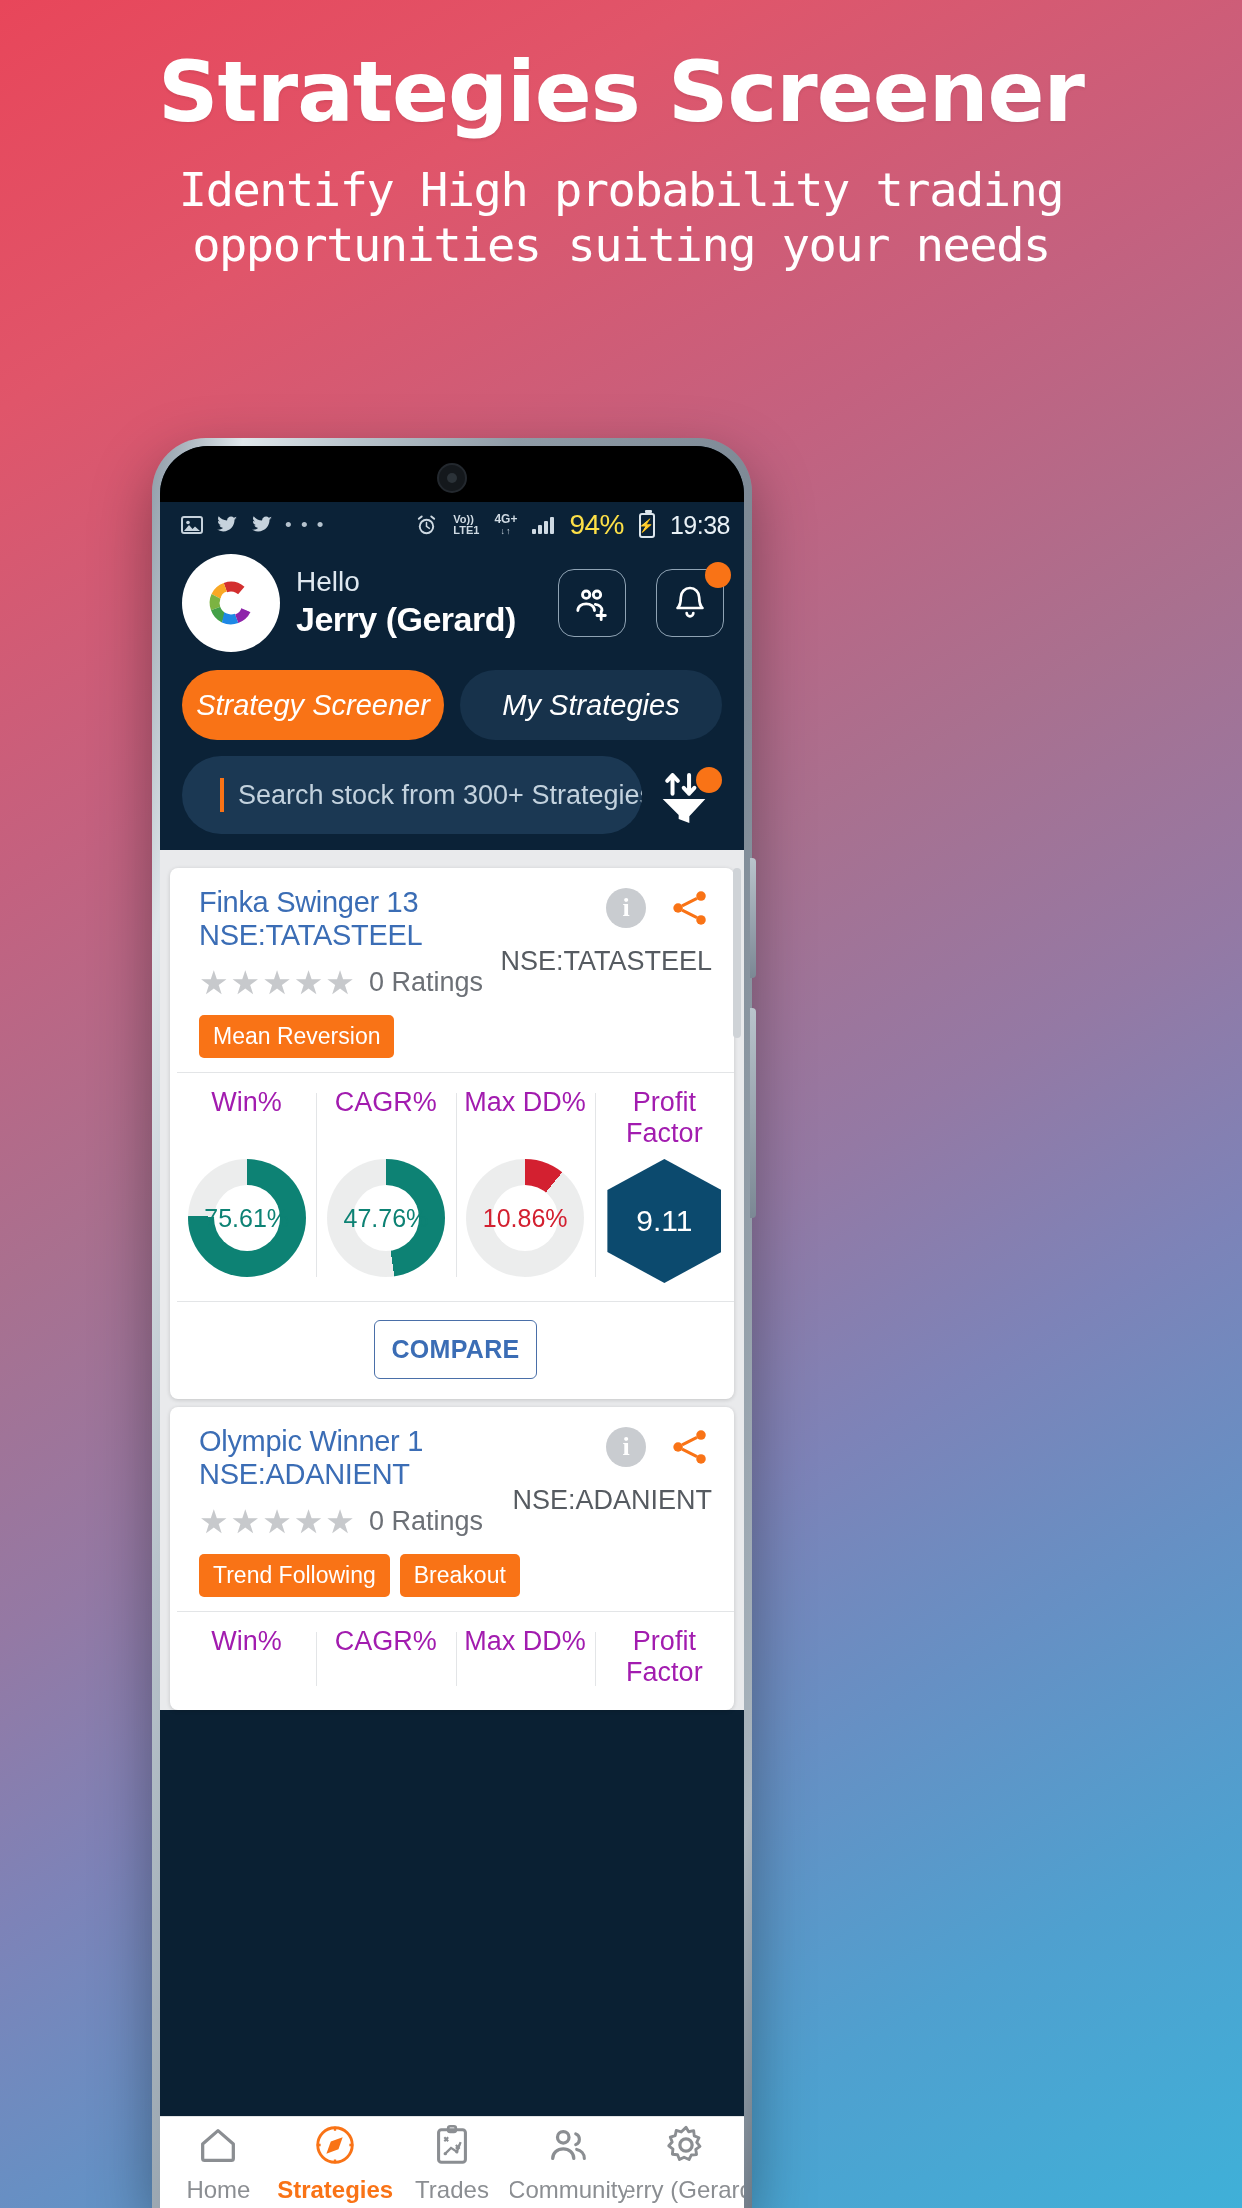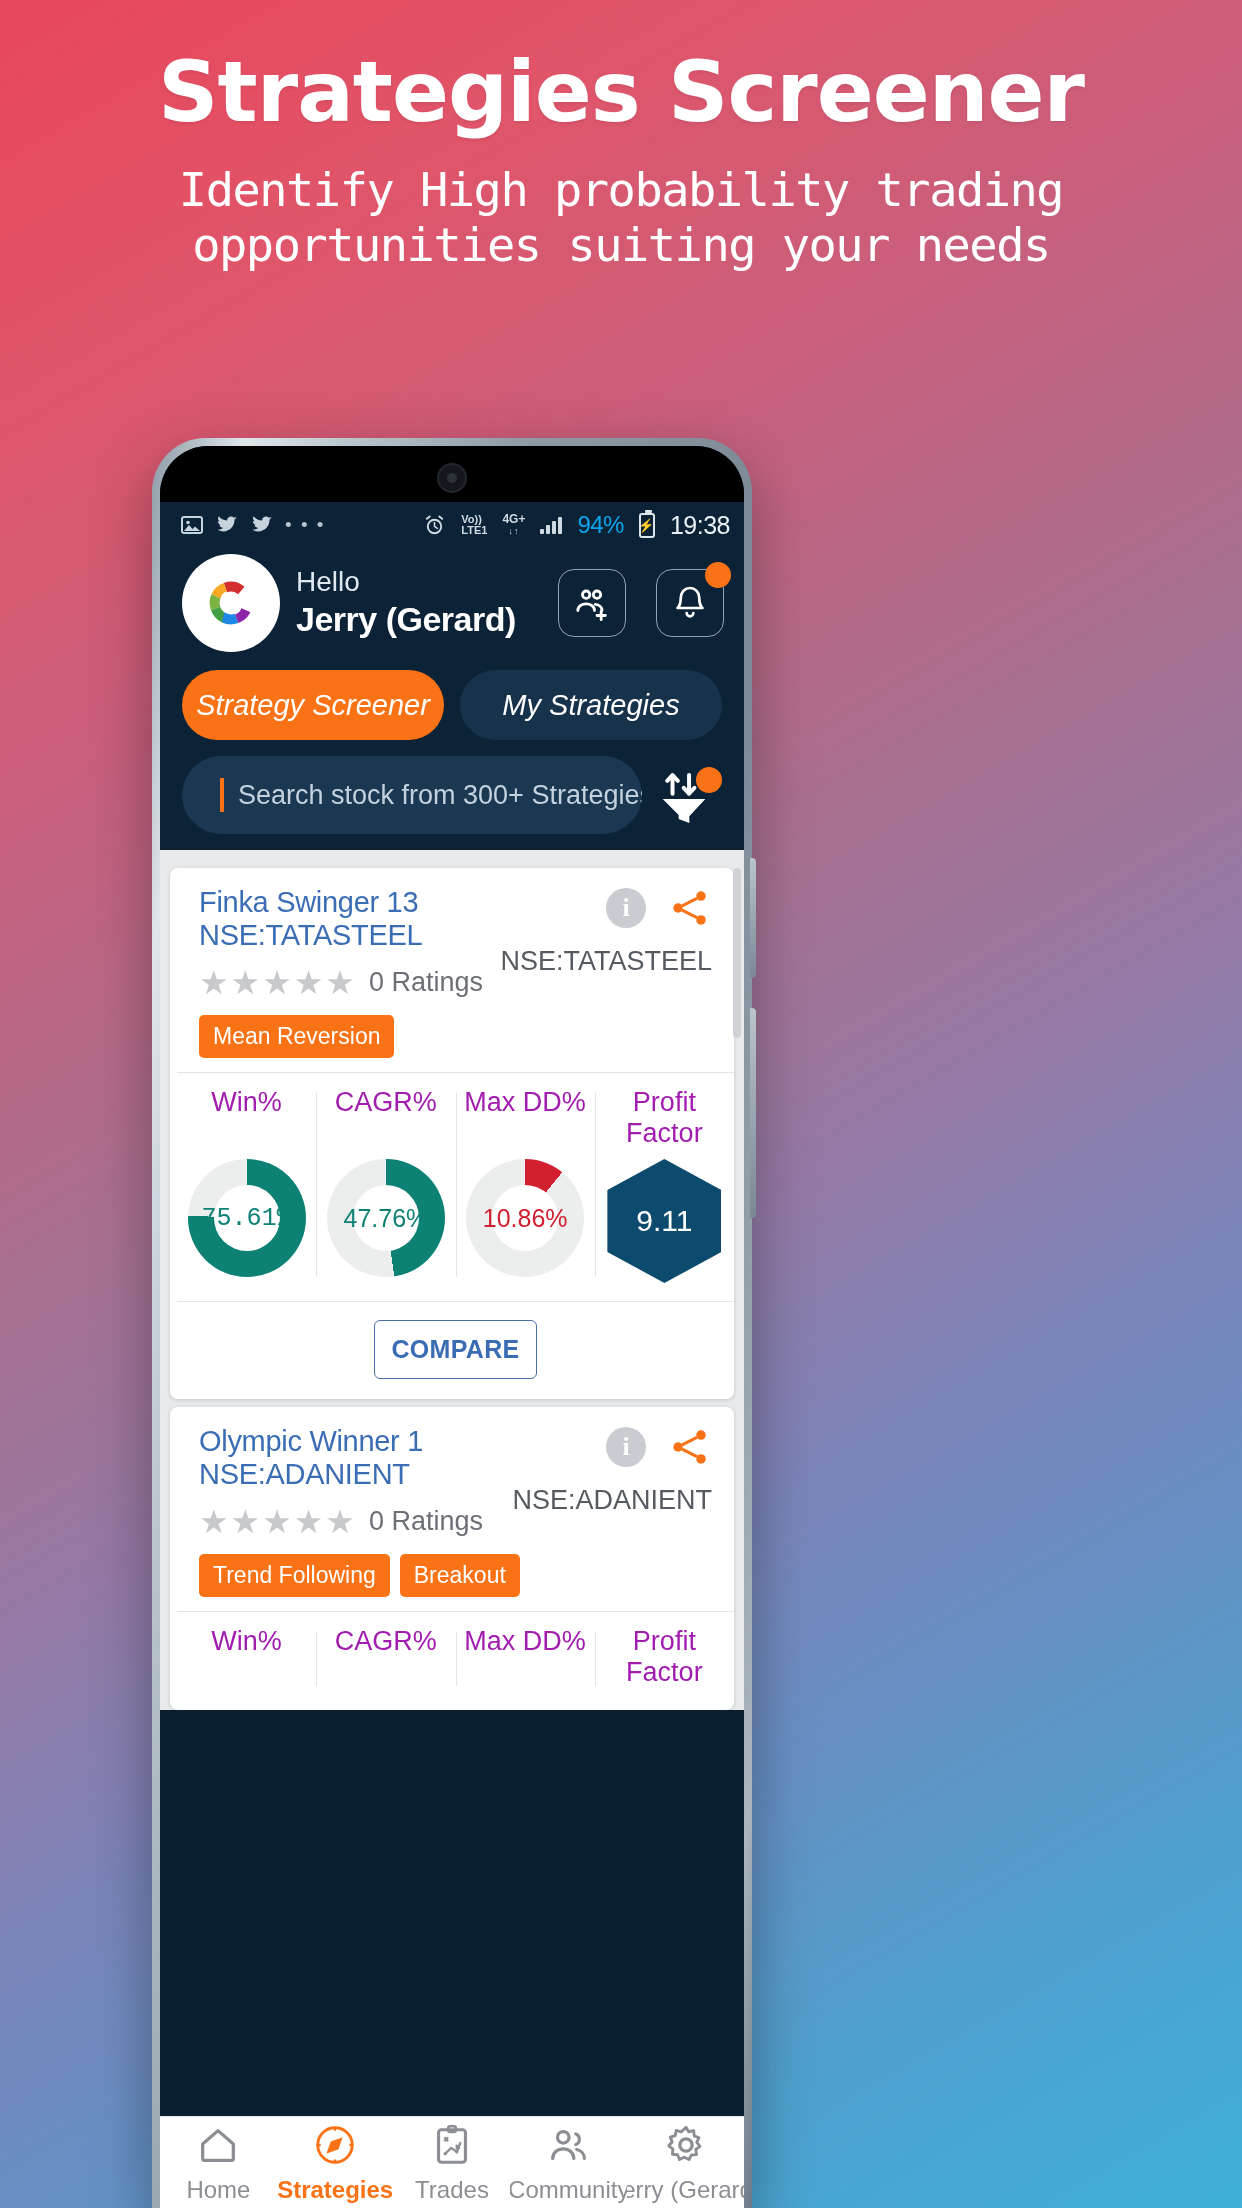--- a/index.html
+++ b/index.html
@@ -126,21 +126,21 @@
   }
   .gplus {
     font-size: 12px; line-height: 12px; font-weight: bold; text-align:center;
     color: #cfdae3;
   }
   .gplus small { display:block; font-size:9px; letter-spacing:1px; }
   .bars { display: flex; align-items: flex-end; gap: 2px; height: 18px; }
   .bars i { display:block; width:4px; background:#cfdae3; border-radius:1px; }
   .bars i:nth-child(1){height:5px;} .bars i:nth-child(2){height:9px;}
   .bars i:nth-child(3){height:13px;} .bars i:nth-child(4){height:17px;}
-  .batt-pct { font-size: 24px; color:#0ea5e9; letter-spacing:-0.5px; }
+  .batt-pct { font-size: 28px; color:#fde047; letter-spacing:-0.5px; }
   .batt {
     width:16px;height:25px;border:2px solid #dde6ed;border-radius:3px;position:relative;
     display:flex;align-items:center;justify-content:center;
   }
   .batt::before{content:"";position:absolute;top:-5px;left:4px;width:7px;height:3px;background:#dde6ed;border-radius:1px;}
   .batt span{font-size:13px;color:#dde6ed;line-height:1;}
   .clock { font-size: 25px; color:#e9f1f6; letter-spacing:-0.5px; }
 
   
   .greet-row {
@@ -467,21 +467,21 @@
             </div>
             <div class="symbol-right">NSE:TATASTEEL</div>
             <div class="tag-row">
               <div class="tag">Mean Reversion</div>
             </div>
           </div>
 
           <div class="metrics">
             <div class="metric">
               <div class="metric-label">Win%</div>
-              <div class="donut" style="background: conic-gradient(rgb(13, 130, 116) 0deg, rgb(13, 130, 116) 272.196deg, rgb(236, 237, 237) 272.196deg, rgb(236, 237, 237) 360deg); border-radius: 50%; font-family: Liberation Mono, monospace;">
+              <div class="donut" style="background: conic-gradient(rgb(13, 130, 116) 0deg, rgb(13, 130, 116) 272.196deg, rgb(236, 237, 237) 272.196deg, rgb(236, 237, 237) 360deg); border-radius: 50%;">
                 <div class="hole"></div>
                 <div class="val" style="color: rgb(13, 130, 116);">75.61%</div>
               </div>
             </div>
             <div class="metric">
               <div class="metric-label">CAGR%</div>
               <div class="donut" style="background: conic-gradient(rgb(13, 130, 116) 0deg, rgb(13, 130, 116) 171.936deg, rgb(236, 237, 237) 171.936deg, rgb(236, 237, 237) 360deg); border-radius: 50%;">
                 <div class="hole"></div>
                 <div class="val" style="color: rgb(13, 130, 116);">47.76%</div>
               </div>

